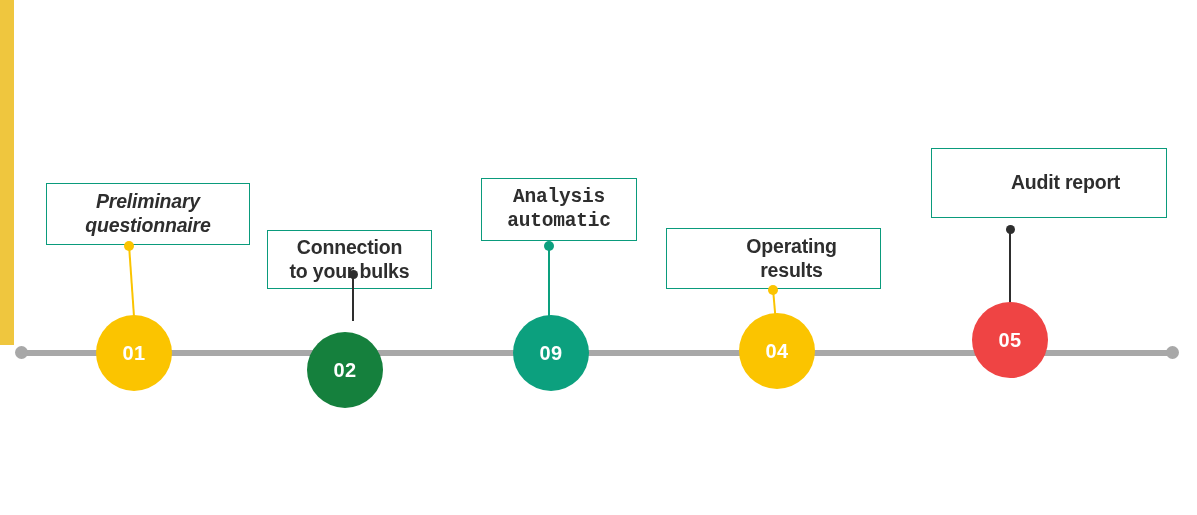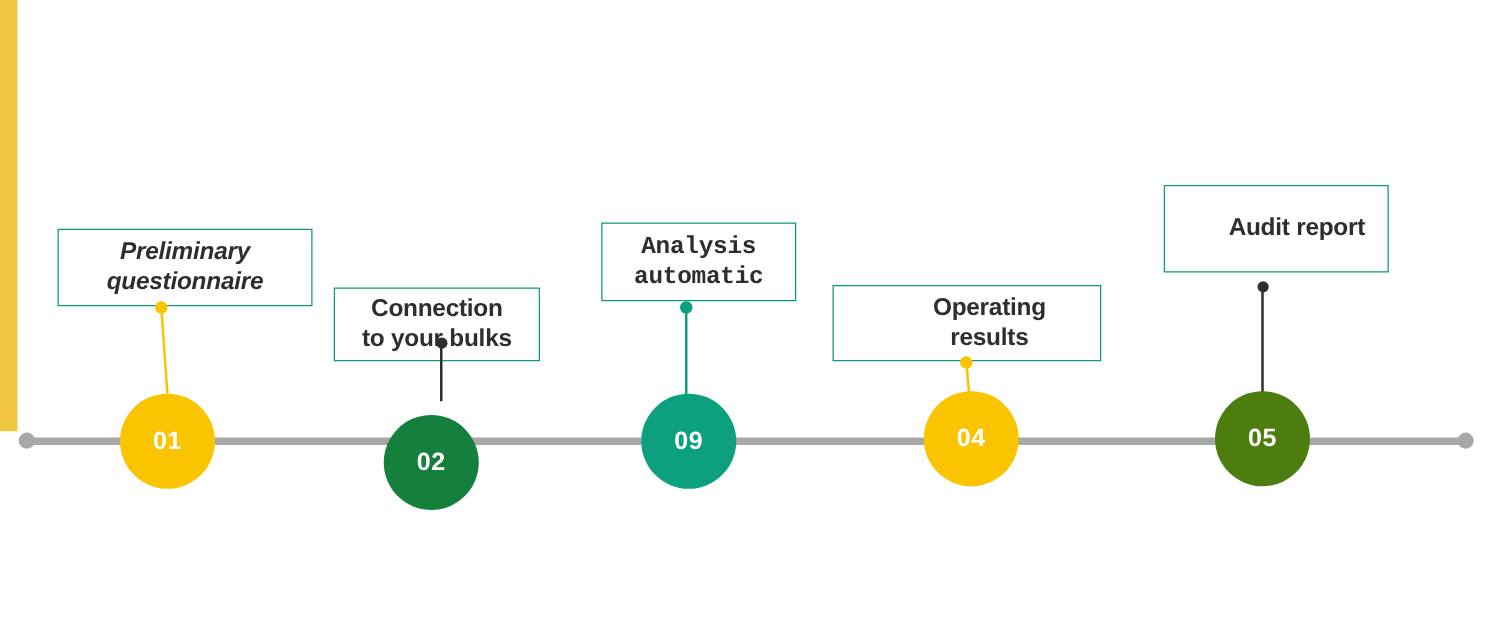--- a/index.html
+++ b/index.html
@@ -133,23 +133,23 @@
       </div>
       <div class="label-box" style="left: 666px; top: 228px; width: 215px; height: 61px; border-color: rgb(10, 155, 124); padding-left: 46px;">
         <div class="label-text">Operating
 results</div>
       </div>
       <div class="stem" style="left: 772px; top: 289px; height: 38px; background: rgb(251, 196, 0); transform: rotate(-5deg);"></div>
       <div class="stem-dot" style="width: 10px; height: 10px; left: 768px; top: 285px; background: rgb(251, 196, 0);"></div>
       <div class="step-circle" style="left: 739px; top: 313px; width: 76px; height: 76px; background: rgb(251, 196, 0);">
         <span class="step-num">04</span>
       </div>
-      <div class="label-box" style="left: 931px; top: 148px; width: 180px; height: 70px; border-color: rgb(10, 155, 124); padding-left: 43px;">
+      <div class="label-box" style="left: 931px; top: 148px; width: 236px; height: 70px; border-color: rgb(10, 155, 124); padding-left: 43px;">
         <div class="label-text">Audit report</div>
       </div>
       <div class="stem" style="left: 1009px; top: 228px; height: 100px; background: rgb(46, 46, 46);"></div>
       <div class="stem-dot" style="width: 9px; height: 9px; left: 1005.5px; top: 224.5px; background: rgb(46, 46, 46);"></div>
-      <div class="step-circle" style="left: 972px; top: 313px; width: 76px; height: 76px; background: #4d7c0f;">
+      <div class="step-circle" style="left: 972px; top: 302px; width: 76px; height: 76px; background: #ef4444;">
         <span class="step-num">05</span>
       </div>
     </div>
 
 </div>
 
 </body></html>

